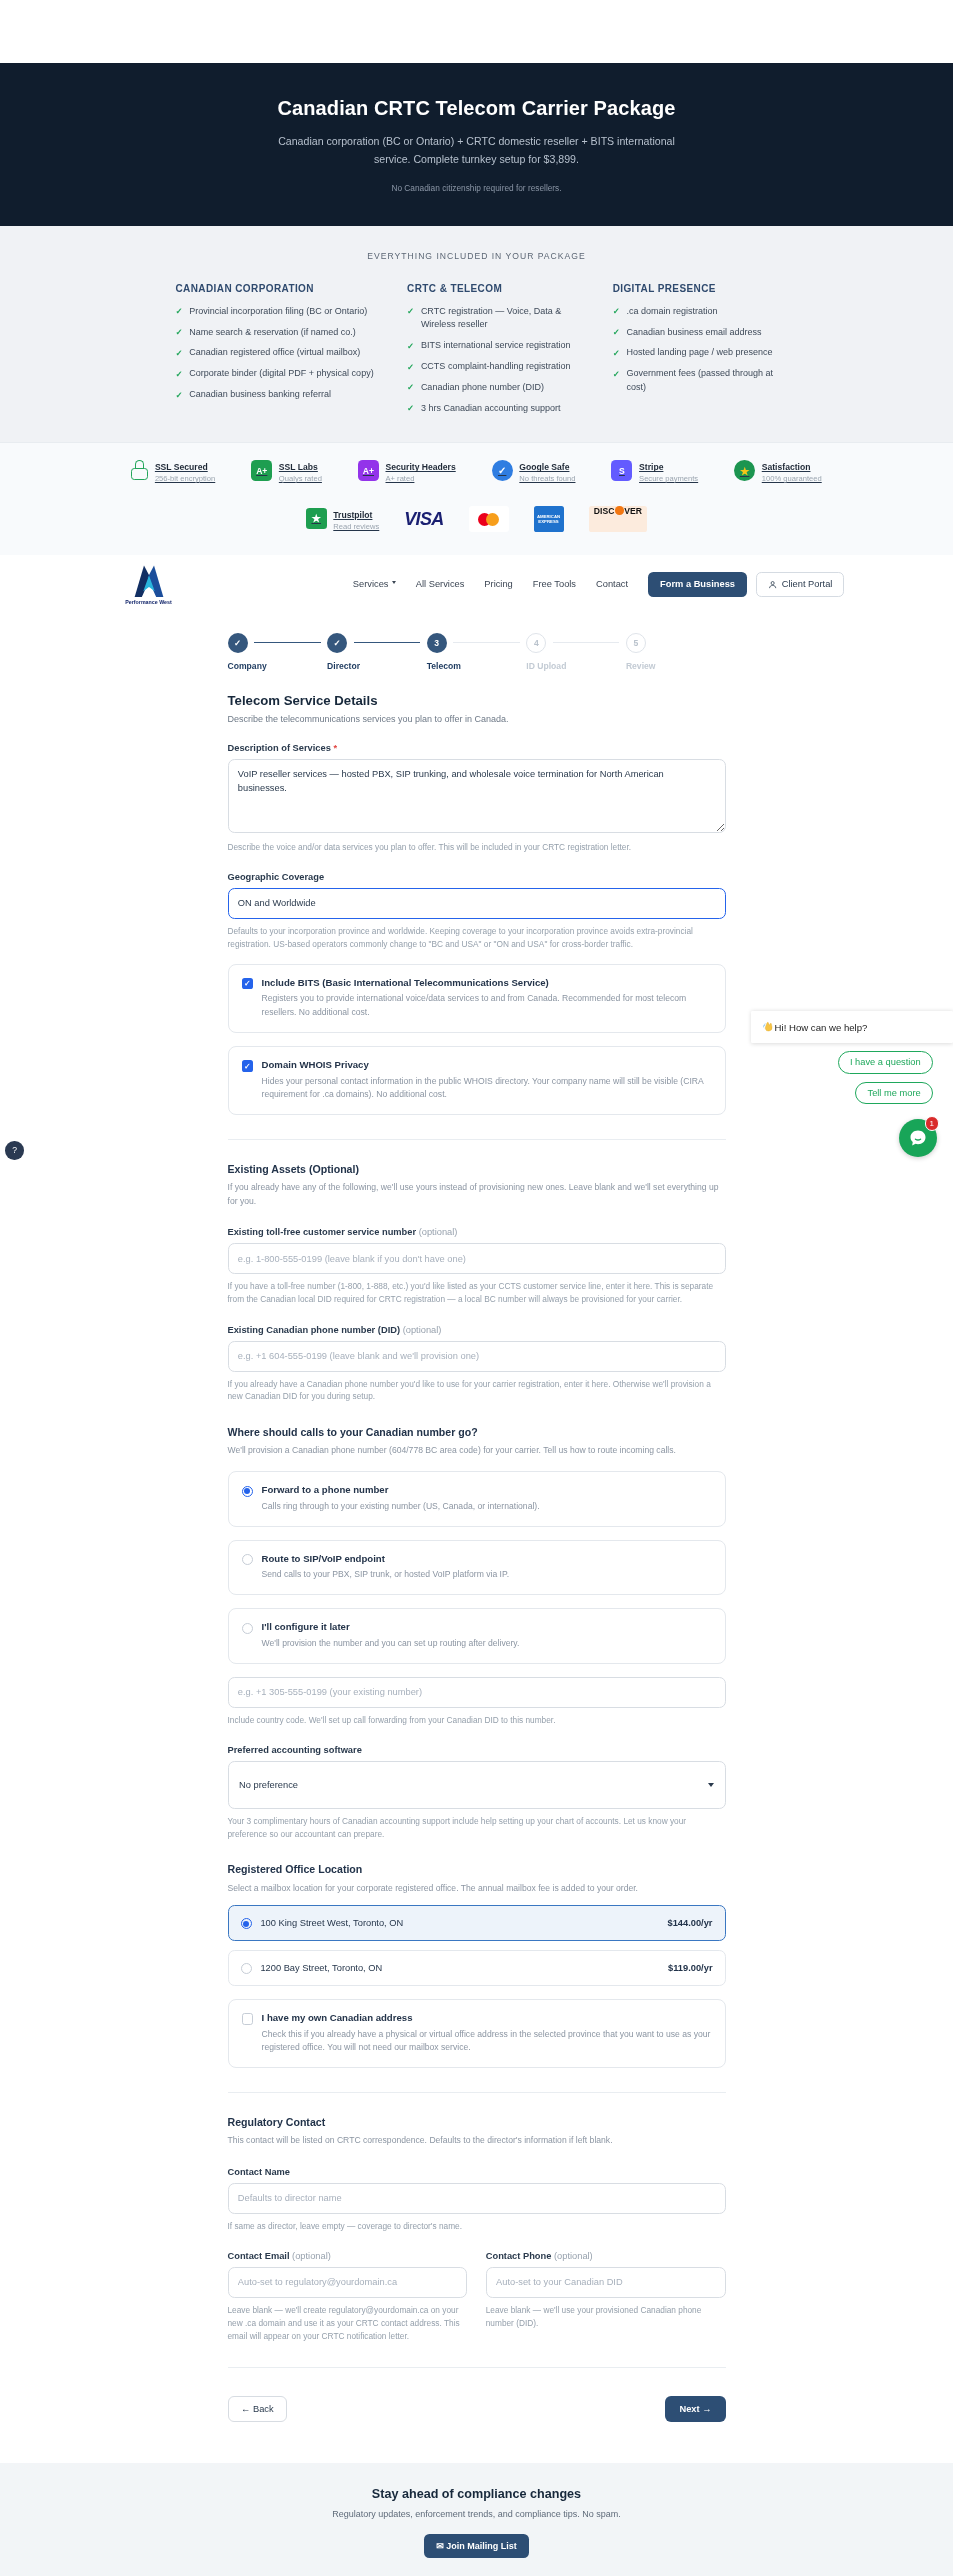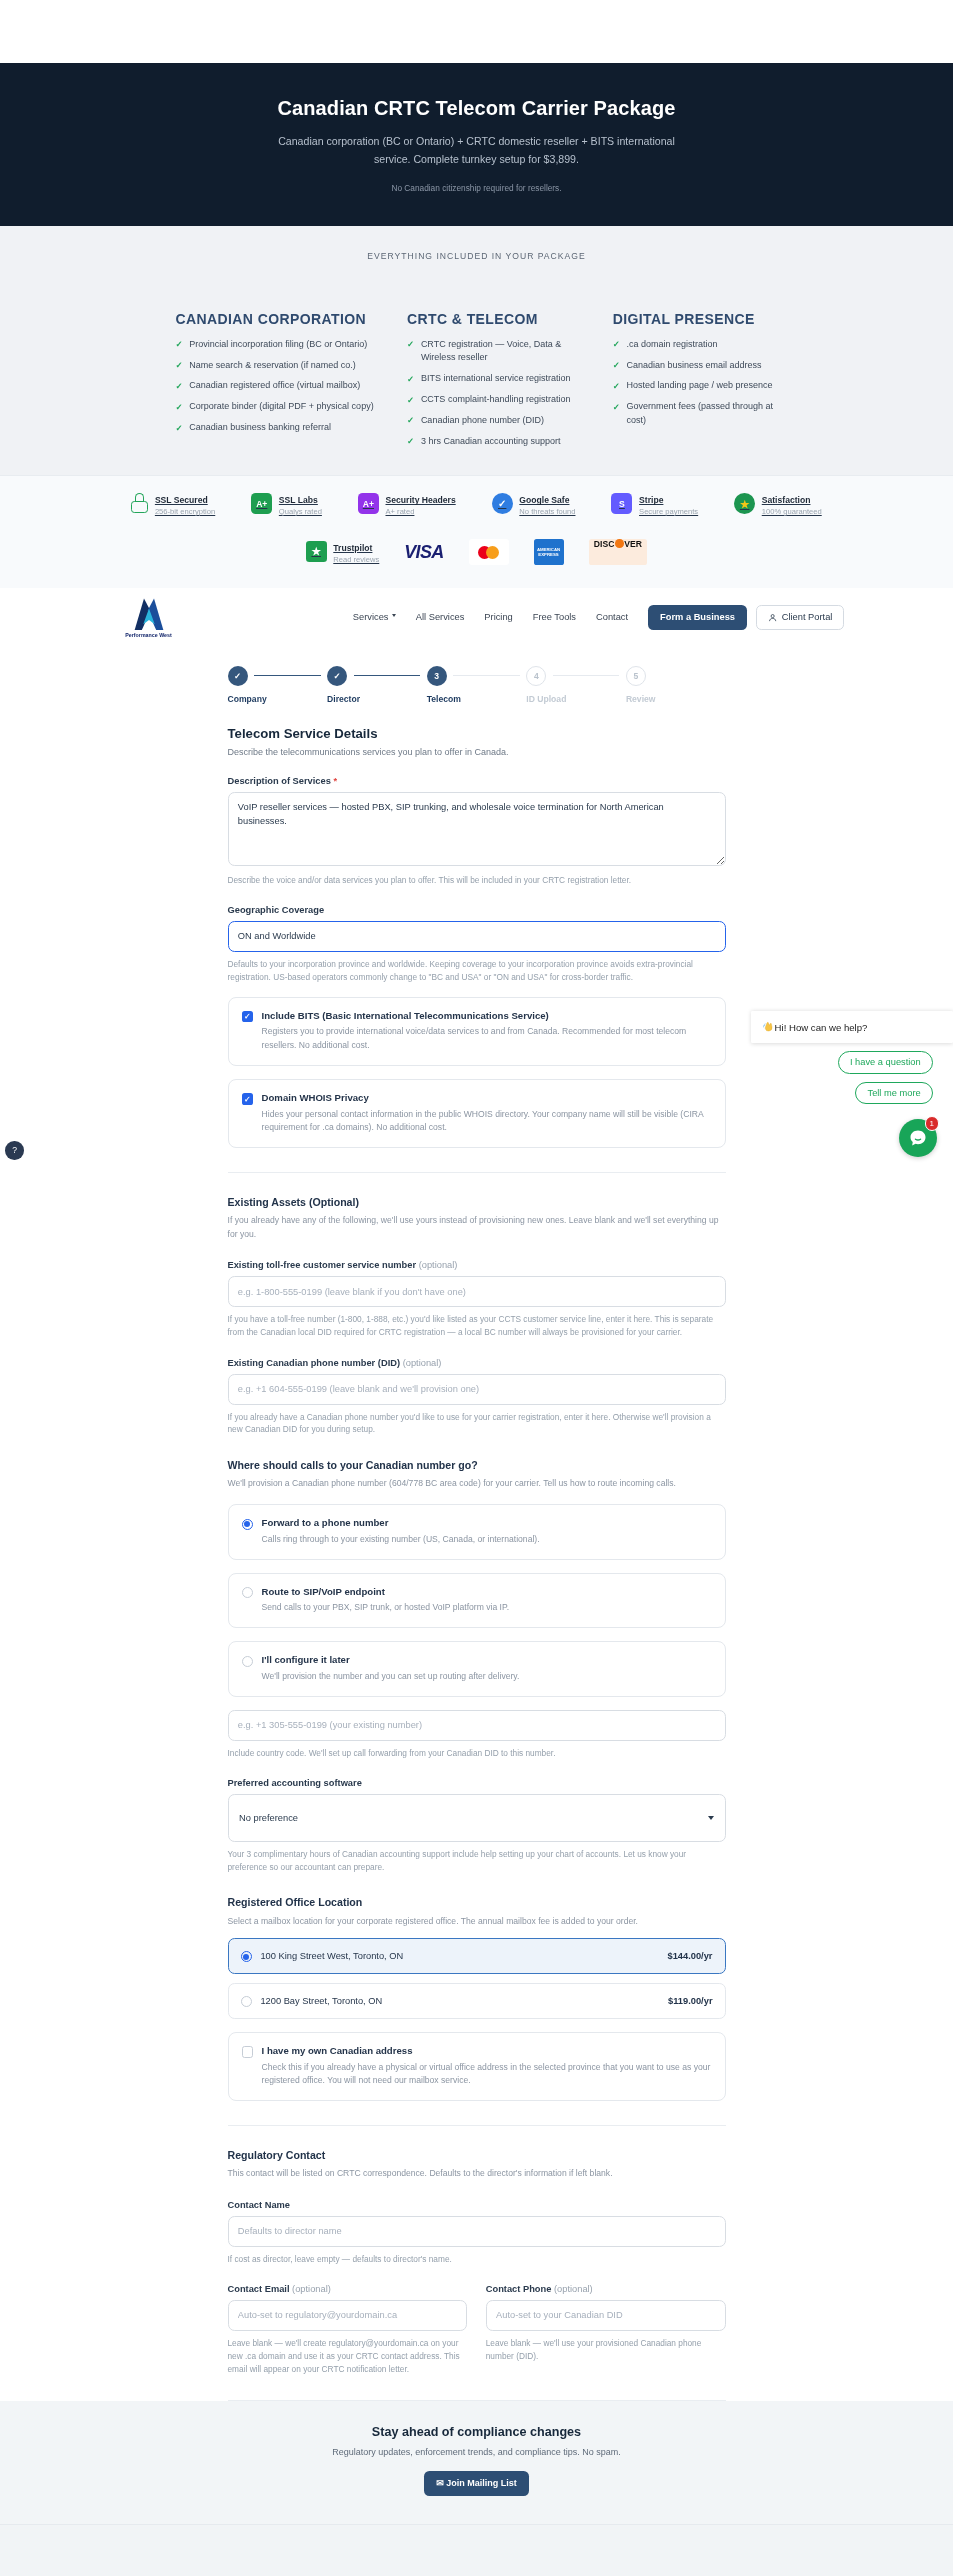--- a/index.html
+++ b/index.html
@@ -16,21 +16,21 @@
   
   .hero { background: #101d2d; text-align: center; padding: 34px 13.2px 33px; }
   .hero h1 { color: #fff; font-size: 20px; font-weight: bold; letter-spacing: 0.1px; }
   .hero .sub { color: #b6c0cd; font-size: 10.6px; line-height: 1.7; max-width: 424px; margin: 12px auto 0; }
   .hero .note { color: #8b96a6; font-size: 8.3px; margin-top: 14.6px; }
 
   
   .included { background: #f0f2f5; padding: 25px 0 20px; }
   .included .head { text-align: center; color: #5c6775; font-size: 8.6px; letter-spacing: 1px; margin-bottom: 22.5px; }
   .inc-cols { display: grid; grid-template-columns: 1.15fr 1fr 0.95fr; gap: 32px; max-width: 602px; margin: 0 auto; }
-  .inc-col h3 { color: #2f4a6e; font-size: 14px; letter-spacing: 0.4px; margin-bottom: 10.6px; margin-top: 28px; }
+  .inc-col h3 { color: #2f4a6e; font-size: 10px; letter-spacing: 0.4px; margin-bottom: 10.6px; }
   .inc-col ul { list-style: none; }
   .inc-col li { display: flex; gap: 6.6px; font-size: 9px; color: #3e4a59; line-height: 1.5; margin-bottom: 7.3px; }
   .tick { color: #22a65b; font-size: 8.6px; font-weight: bold; flex: 0 0 auto; margin-top: 0.7px; }
 
   
   .trust { background: #f8fafc; border-top: 0.7px solid #e8ecf0; padding: 17px 0 22.5px; }
   .trust-row { display: flex; justify-content: center; align-items: center; gap: 36px; }
   .trust-row.second { margin-top: 22.5px; gap: 25px; }
   .badge { display: flex; align-items: flex-start; gap: 6.6px; text-decoration: underline; }
   .badge .txt .t { font-size: 8.6px; font-weight: bold; color: #1f2937; }
@@ -459,37 +459,41 @@
     </div>
 
     <hr class="divider">
 
     
     <h3 class="sec-title">Regulatory Contact</h3>
     <p class="sec-intro">This contact will be listed on CRTC correspondence. Defaults to the director's information if left blank.</p>
 
     <div class="field-label">Contact Name</div>
     <input class="input" placeholder="Defaults to director name" style="">
-    <p class="help">If cost as director, leave empty — defaults to director's name.</p>
+    <p class="help">If same as director, leave empty — coverage to director's name.</p>
 
     <div class="two-col">
       <div>
         <div class="field-label"><span>Contact Email</span> <span class="opt">(optional)</span></div>
         <input class="input" placeholder="Auto-set to regulatory@yourdomain.ca" style="">
         <p class="help">Leave blank — we'll create regulatory@yourdomain.ca on your new .ca domain and use it as your CRTC contact address. This email will appear on your CRTC notification letter.</p>
       </div>
       <div>
         <div class="field-label"><span>Contact Phone</span> <span class="opt">(optional)</span></div>
         <input class="input" placeholder="Auto-set to your Canadian DID" style="">
         <p class="help">Leave blank — we'll use your provisioned Canadian phone number (DID).</p>
       </div>
     </div>
 
     <hr class="divider">
 
+    <div class="btn-row">
+      <button class="btn-back"><span>←</span> <span>Back</span></button>
+      <button class="btn-next"><span>Next</span> <span>→</span></button>
+    </div>
   </div>
 </main>
 
 <section class="mailing">
   <h2>Stay ahead of compliance changes</h2>
   <p class="m-sub">Regulatory updates, enforcement trends, and compliance tips. No spam.</p>
   <button class="btn-mail"><span>✉</span> <span>Join Mailing List</span></button>
 </section>
 
 <footer class="footer">

